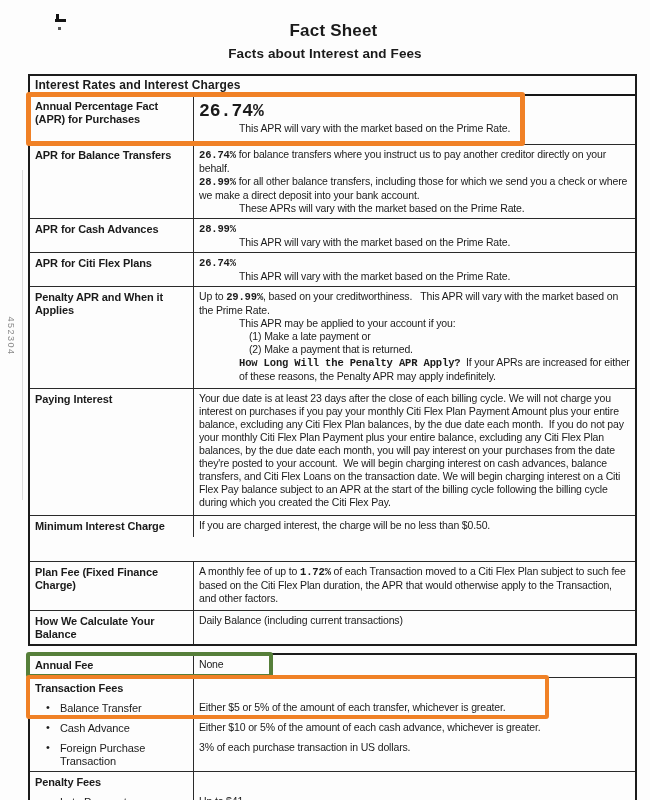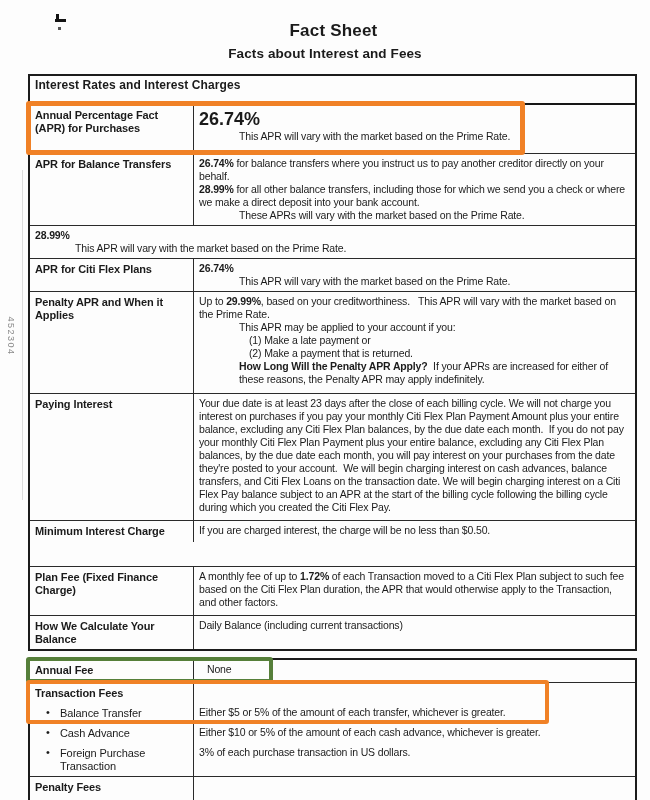--- a/index.html
+++ b/index.html
@@ -26,54 +26,54 @@
   .doc-title { text-align:center; font-size:17px; font-weight:bold; padding-top:21px; letter-spacing:0.2px;padding-left:17px; }
   .doc-subtitle { text-align:center; font-size:13.5px; font-weight:bold; margin-top:5px; letter-spacing:0.1px; }
 
   .tbl {
     position:relative; margin-left:28px; width:609px;
     border:2px solid #1c1c1c; background:#fdfdfd;
   }
   .tbl1 { margin-top:13px; }
   .tbl2 { margin-top:7px; }
   .tbl-header {
-    font-size:12px; font-weight:bold; padding:2px 4px 11px 5px;
+    font-size:12px; font-weight:bold; padding:2px 4px 2px 5px;
     border-bottom:2px solid #161616; letter-spacing:0.1px;
   }
   .row { display:flex; position:relative; }
   .row.rule { border-top:1.5px solid #2a2a2a; }
   .cell-label {
     width:164px; flex:0 0 164px; border-right:1.5px solid #2a2a2a;
     font-size:11px; line-height:13px; padding:4px 4px 3px 5px; letter-spacing:-0.1px;
   }
   .cell-label.bold { font-weight:bold; }
   .cell-label.bullet { padding-left:30px; position:relative; font-weight:normal; }
   .cell-label.bullet::before { content:"\2022"; position:absolute; left:16px; top:3px; font-size:11px; }
   .cell-val {
     flex:1; font-size:10.5px; line-height:13px; padding:3px 5px 3px 5px;
     letter-spacing:-0.15px; white-space:pre-wrap;
   }
   .line { min-height:13px; }
   .l-big { font-size:18px; line-height:22px; font-weight:bold; letter-spacing:0; }
   .l-ind1 { padding-left:40px; }
   .l-ind2 { padding-left:50px; }
-  .b { font-weight:bold; }
+  .b { font-weight:bold;font-family:Liberation Mono, monospace; }
 
   
   .t1 .row:nth-child(1){ min-height:48px; }
   .t1 .row:nth-child(2){ min-height:63px; }
   .t1 .row:nth-child(3){ min-height:33px; }
   .t1 .row:nth-child(4){ min-height:32px; }
   .t1 .row:nth-child(5){ min-height:102px; }
   .t1 .row:nth-child(6){ min-height:127px; }
   .t1 .row:nth-child(7){ min-height:22px; }
   .t1 .row:nth-child(8){ min-height:49px;margin-top:24px; }
   .t1 .row:nth-child(9){ min-height:31px; }
   
-  .t2 .row:nth-child(1){ min-height:22px;gap:8px; }
+  .t2 .row:nth-child(1){ min-height:22px; }
   .t2 .row:nth-child(2){ min-height:19px; }
   .t2 .row:nth-child(3){ min-height:17px; }
   .t2 .row:nth-child(4){ min-height:17px; }
   .t2 .row:nth-child(5){ min-height:29px; }
   .t2 .row:nth-child(6){ min-height:19px; }
   .t2 .row:nth-child(7){ min-height:16px; }
   .t2 .row:nth-child(8){ min-height:16px; }
 
   
   .hl { position:absolute; pointer-events:none; z-index:4; border-style:solid; border-radius:3px; background:transparent; }
@@ -102,20 +102,21 @@
         <div class="row">
           <div class="cell-label bold">Annual Percentage Fact (APR) for Purchases</div>
           <div class="cell-val"><div class="line l-big"><span class="b">26.74%</span></div><div class="line l-ind1"><span>This APR will vary with the market based on the Prime Rate.</span></div></div>
           <div class="hl hl-apr" style="border-color: rgb(240, 129, 38);"></div>
         </div>
         <div class="row rule">
           <div class="cell-label bold">APR for Balance Transfers</div>
           <div class="cell-val"><div class="line l-para"><span class="b">26.74%</span><span> for balance transfers where you instruct us to pay another creditor directly on your behalf.</span></div><div class="line l-para"><span class="b">28.99%</span><span> for all other balance transfers, including those for which we send you a check or where we make a direct deposit into your bank account.</span></div><div class="line l-ind1"><span>These APRs will vary with the market based on the Prime Rate.</span></div></div>
         </div>
         <div class="row rule">
+          <div class="cell-label bold">APR for Cash Advances</div>
           <div class="cell-val"><div class="line l-para"><span class="b">28.99%</span></div><div class="line l-ind1"><span>This APR will vary with the market based on the Prime Rate.</span></div></div>
         </div>
         <div class="row rule">
           <div class="cell-label bold">APR for Citi Flex Plans</div>
           <div class="cell-val"><div class="line l-para"><span class="b">26.74%</span></div><div class="line l-ind1"><span>This APR will vary with the market based on the Prime Rate.</span></div></div>
         </div>
         <div class="row rule">
           <div class="cell-label bold">Penalty APR and When it Applies</div>
           <div class="cell-val"><div class="line l-para"><span>Up to </span><span class="b">29.99%</span><span>, based on your creditworthiness.   This APR will vary with the market based on the Prime Rate.</span></div><div class="line l-ind1"><span>This APR may be applied to your account if you:</span></div><div class="line l-ind2"><span>(1) Make a late payment or</span></div><div class="line l-ind2"><span>(2) Make a payment that is returned.</span></div><div class="line l-ind1"><span class="b">How Long Will the Penalty APR Apply?</span><span>  If your APRs are increased for either of these reasons, the Penalty APR may apply indefinitely.</span></div></div>
         </div>

